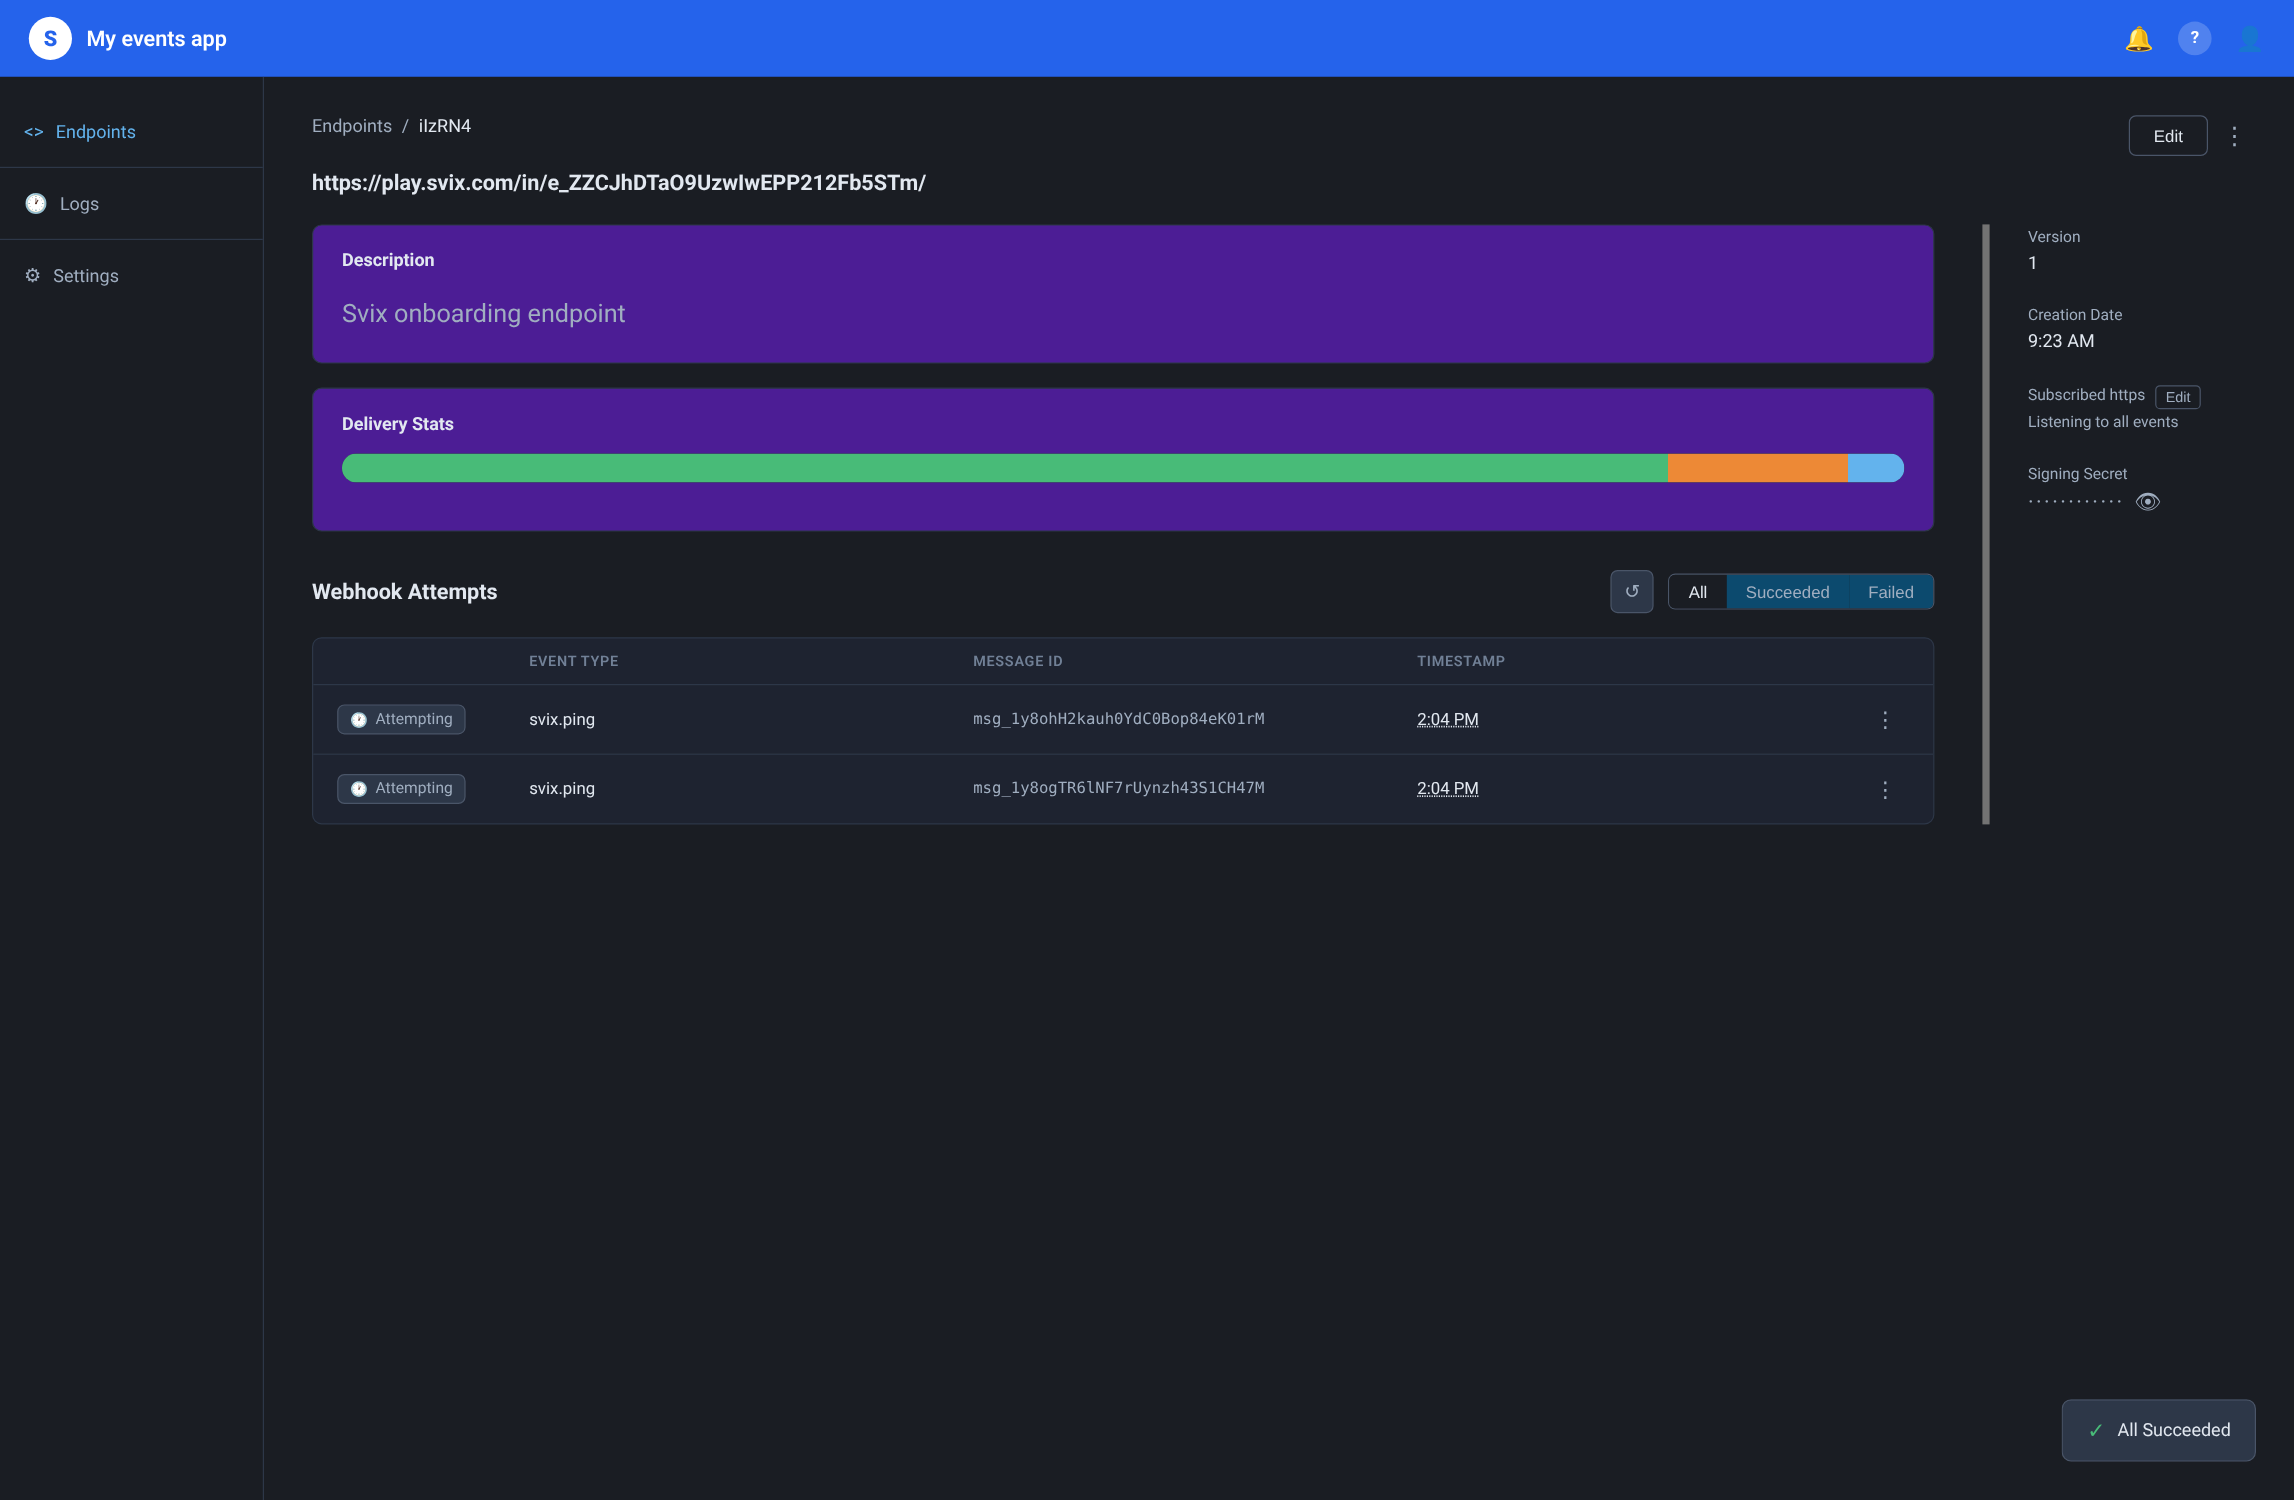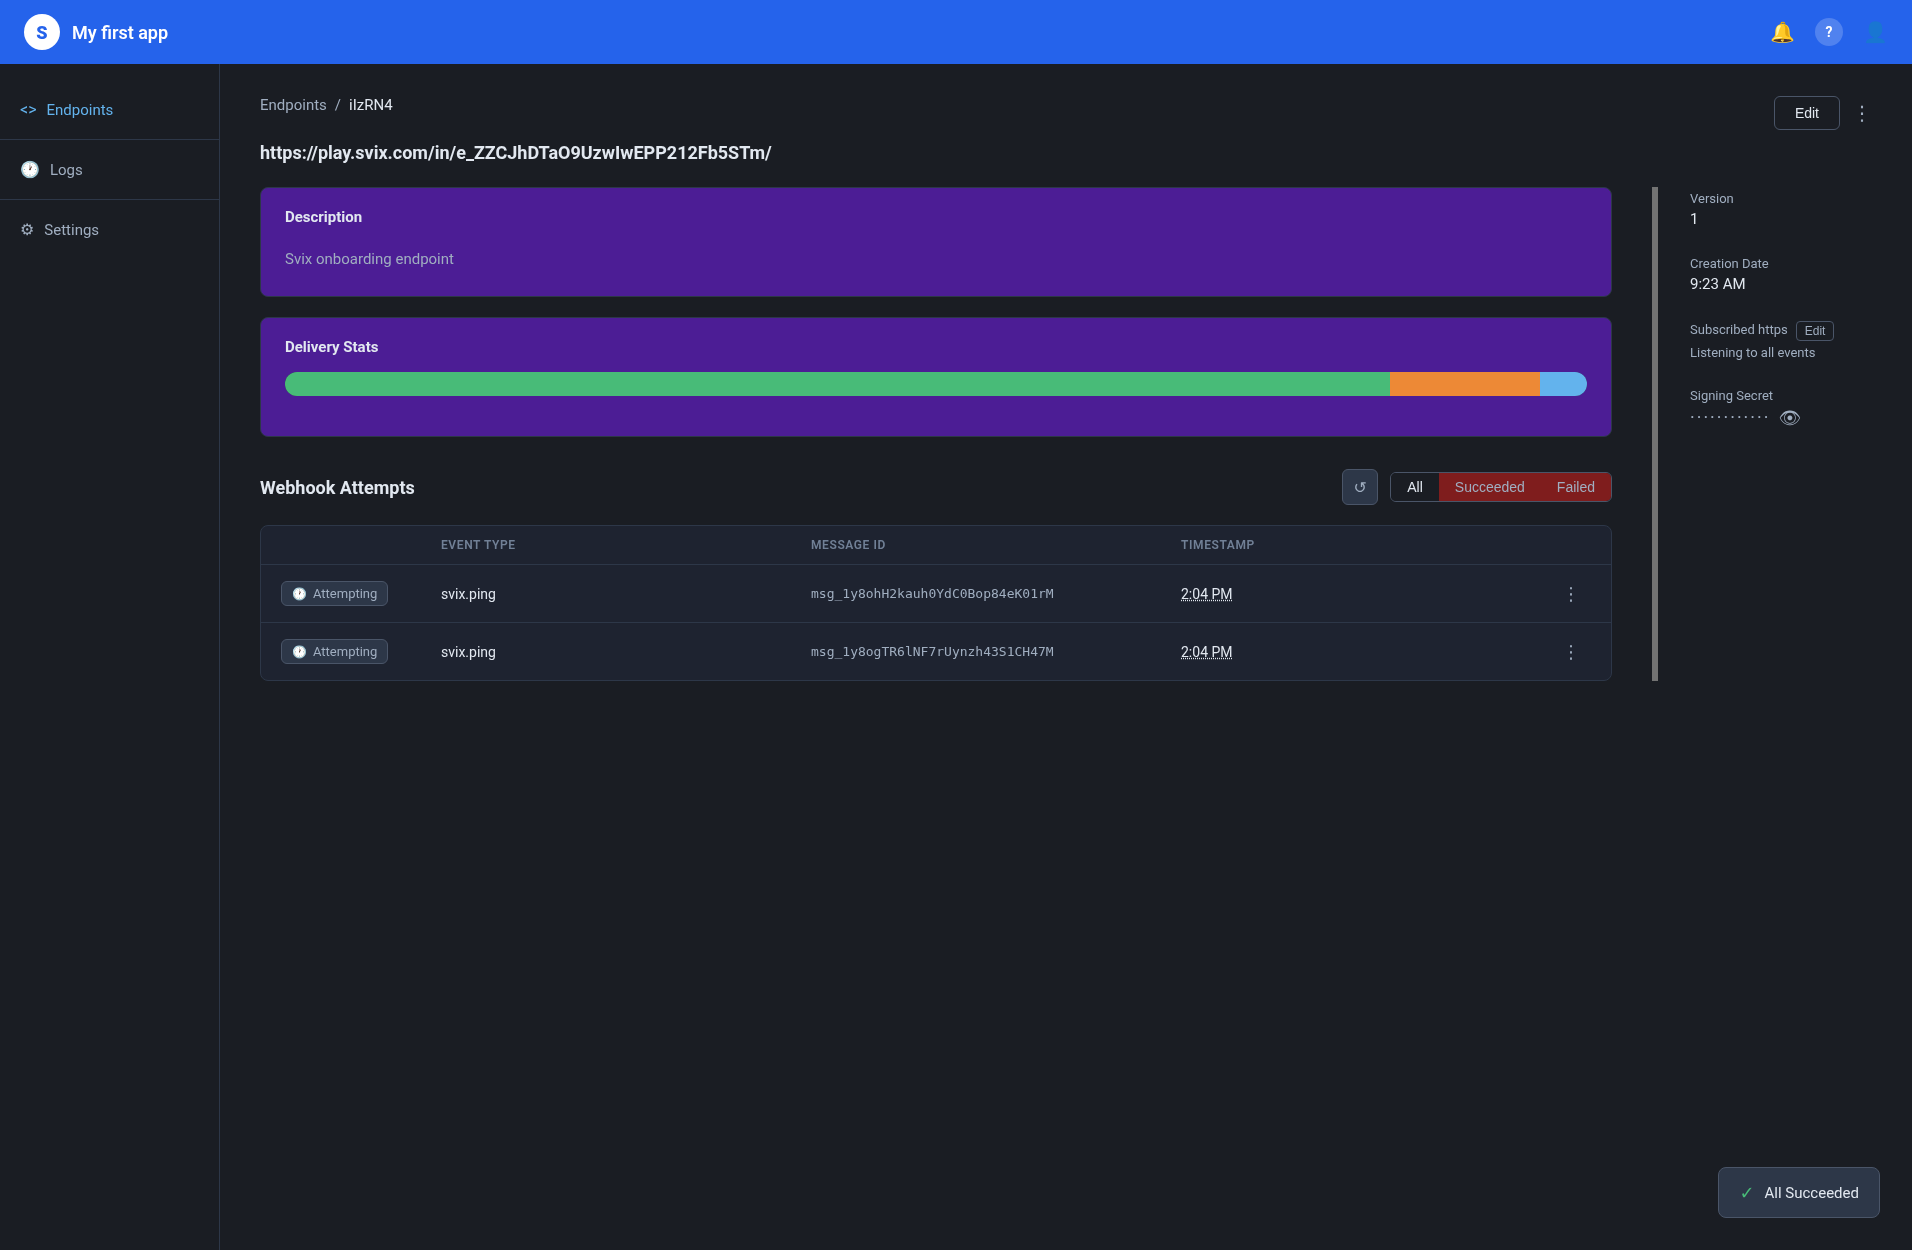--- a/index.html
+++ b/index.html
@@ -122,21 +122,21 @@
       margin-bottom: 20px;
     }
     .card-title {
       font-weight: 700;
       font-size: 15px;
       color: #e2e8f0;
       margin-bottom: 16px;
     }
     .description-text {
       color: #a0aec0;
-      font-size: 15px;
+      font-size: 21px;
       padding: 8px 0;
     }
 
     
     .progress-bar-container {
       height: 24px;
       border-radius: 12px;
       overflow: hidden;
       display: flex;
       margin-bottom: 20px;
@@ -241,21 +241,21 @@
       display: flex;
       border: 1px solid #4a5568;
       border-radius: 6px;
       overflow: hidden;
     }
     .filter-tab {
       padding: 6px 16px;
       font-size: 14px;
       cursor: pointer;
       color: #a0aec0;
-      background: #7f1d1d;
+      background: #0c4a6e;
       border: none;
     }
     .filter-tab.active {
       background: #1a1d23;
       color: #e2e8f0;
     }
 
     
     .attempts-table {
       background: #1e2330;
@@ -333,21 +333,21 @@
     .check-icon { color: #48bb78; font-size: 18px; }
   </style>
 </head>
 <body>
 
 <div class="top-header">
   <div class="header-left">
     <div class="app-logo">
       <span>S</span>
     </div>
-    <span class="app-title">My first app</span>
+    <span class="app-title">My events app</span>
   </div>
   <div class="header-right">
     <span class="header-icon">🔔</span>
     <span class="header-icon" style="background:rgba(255,255,255,0.2);border-radius:50%;width:28px;height:28px;display:flex;align-items:center;justify-content:center;font-weight:bold;font-size:14px;">?</span>
     <span class="header-icon">👤</span>
   </div>
 </div>
 
 <div class="layout">
 

